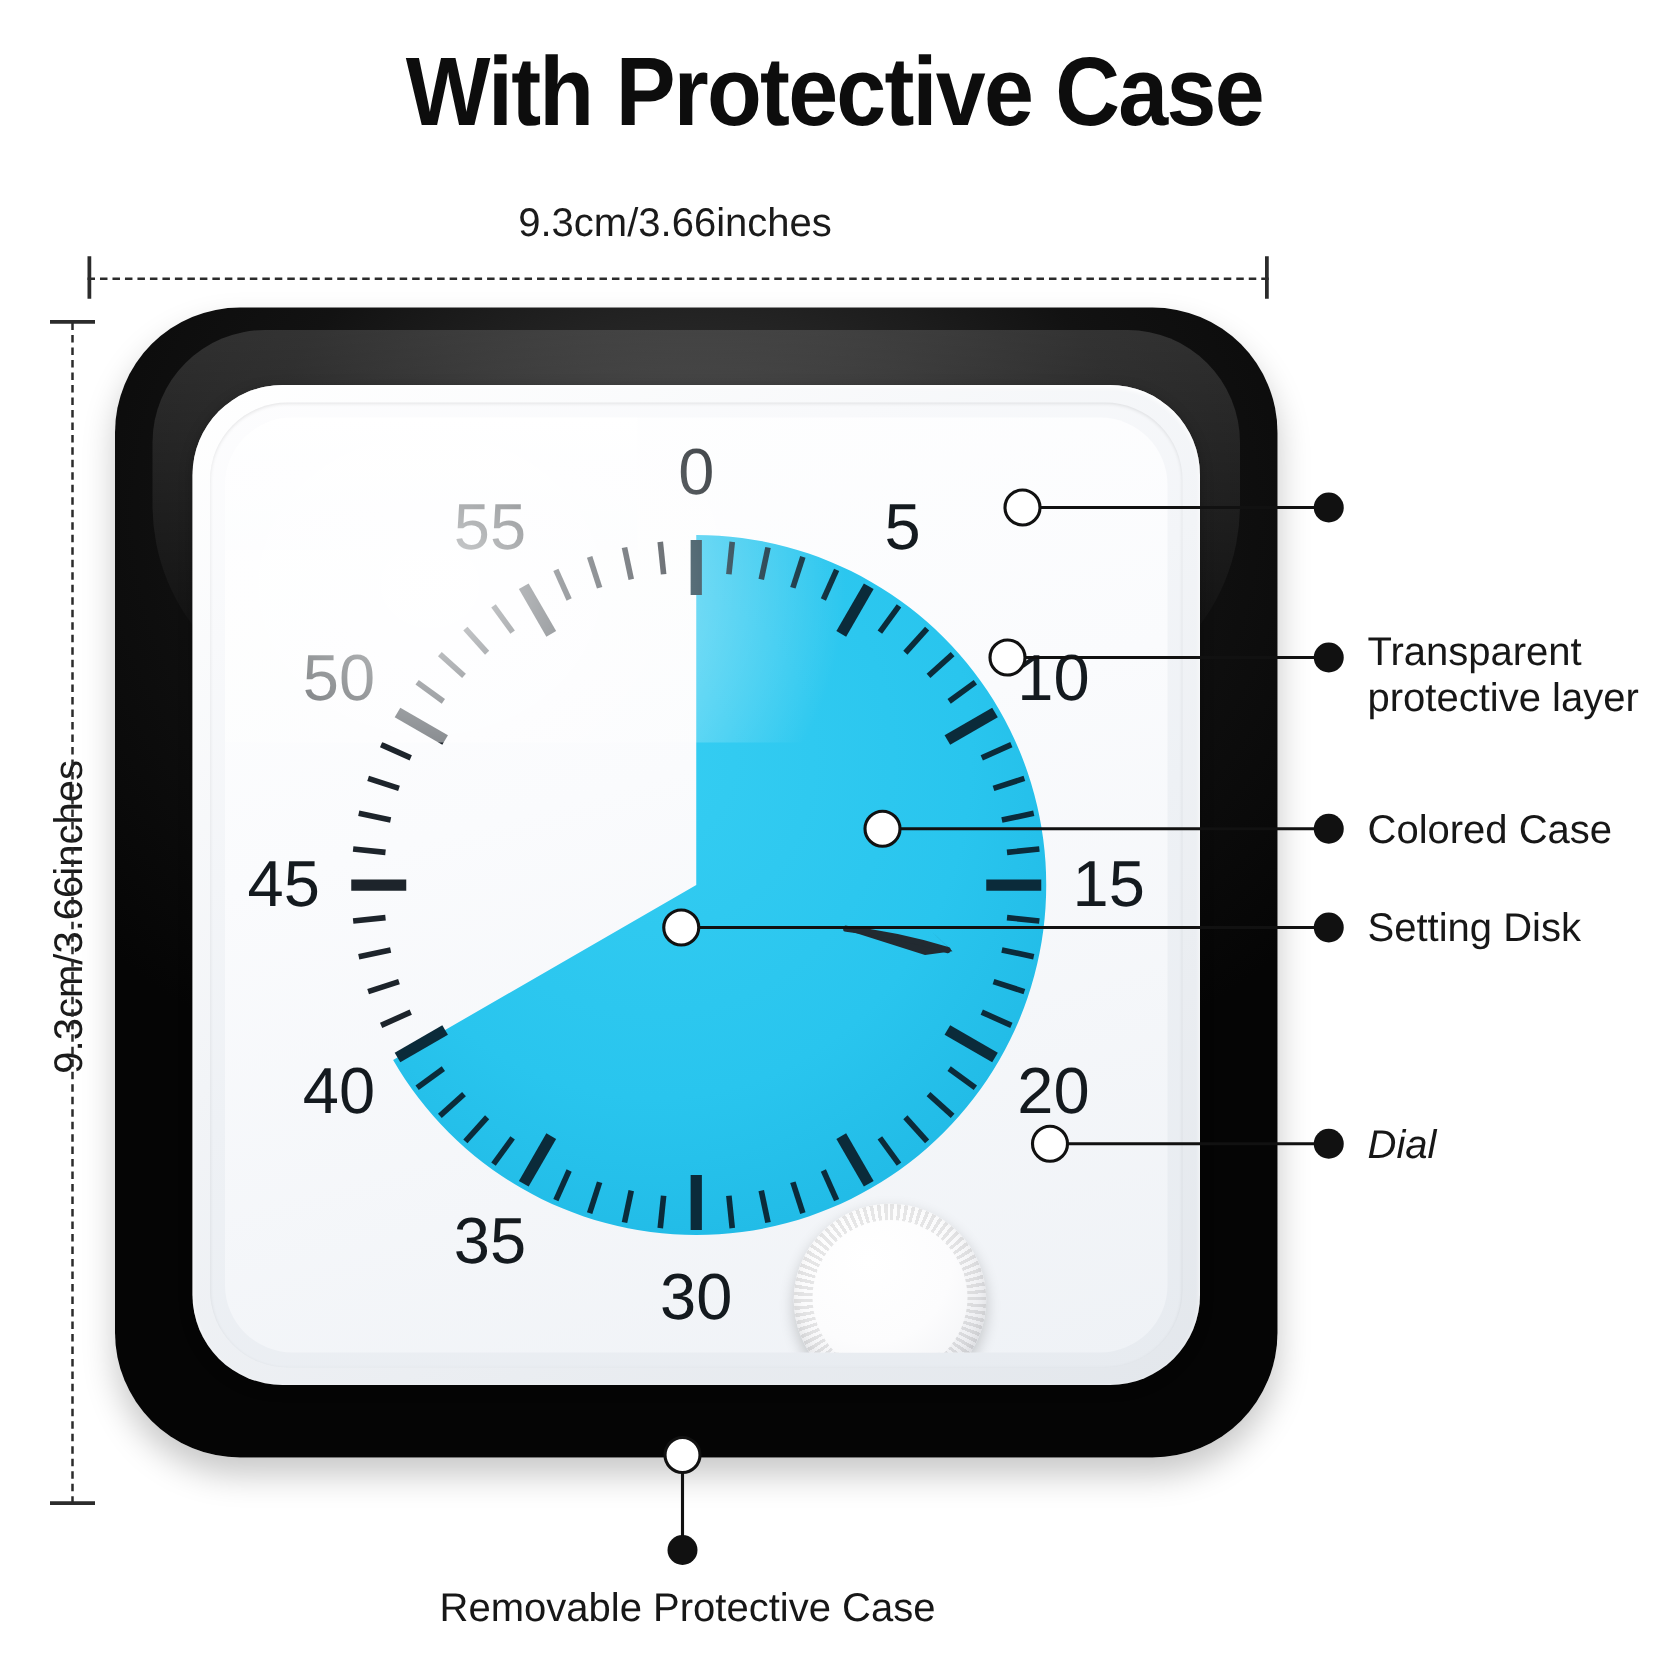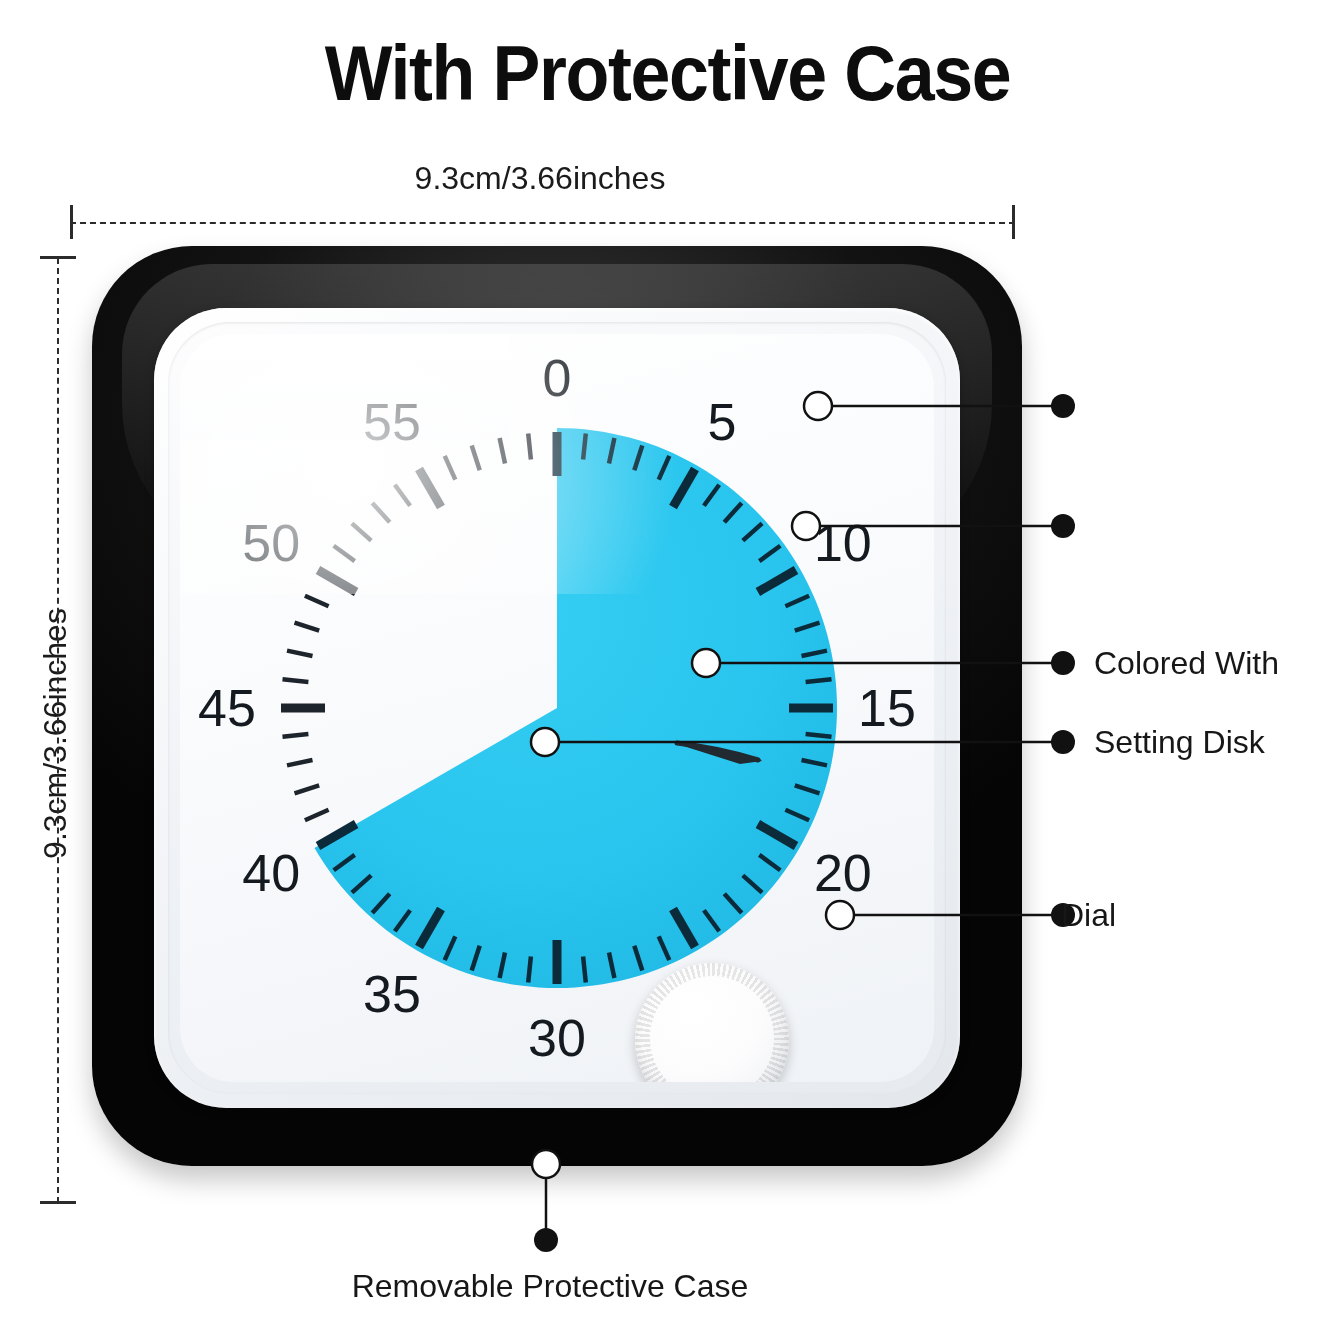--- a/index.html
+++ b/index.html
@@ -370,19 +370,21 @@
     <g fill="#ffffff" stroke="#111111" stroke-width="2.5">
       <circle cx="818" cy="406" r="14"></circle>
       <circle cx="806" cy="526" r="14"></circle>
       <circle cx="706" cy="663" r="14"></circle>
       <circle cx="545" cy="742" r="14"></circle>
       <circle cx="840" cy="915" r="14"></circle>
       <circle cx="546" cy="1164" r="14"></circle>
     </g>
   </svg>
 
-  <div class="callout-label" style="left:1094px; top:645px;">Colored With</div>
+  <div class="callout-label" style="left:1094px; top:503px;">Transparent
+protective layer</div>
+  <div class="callout-label" style="left:1094px; top:645px;">Colored Case</div>
   <div class="callout-label" style="left:1094px; top:724px;">Setting Disk</div>
-  <div class="callout-label" style="left:1061px; top:897px;">Dial</div>
+  <div class="callout-label" style="left:1094px; top:897px;font-style:italic;">Dial</div>
 
   <div id="bottom-caption">Removable Protective Case</div>
 
 </div>
 
 </body></html>

